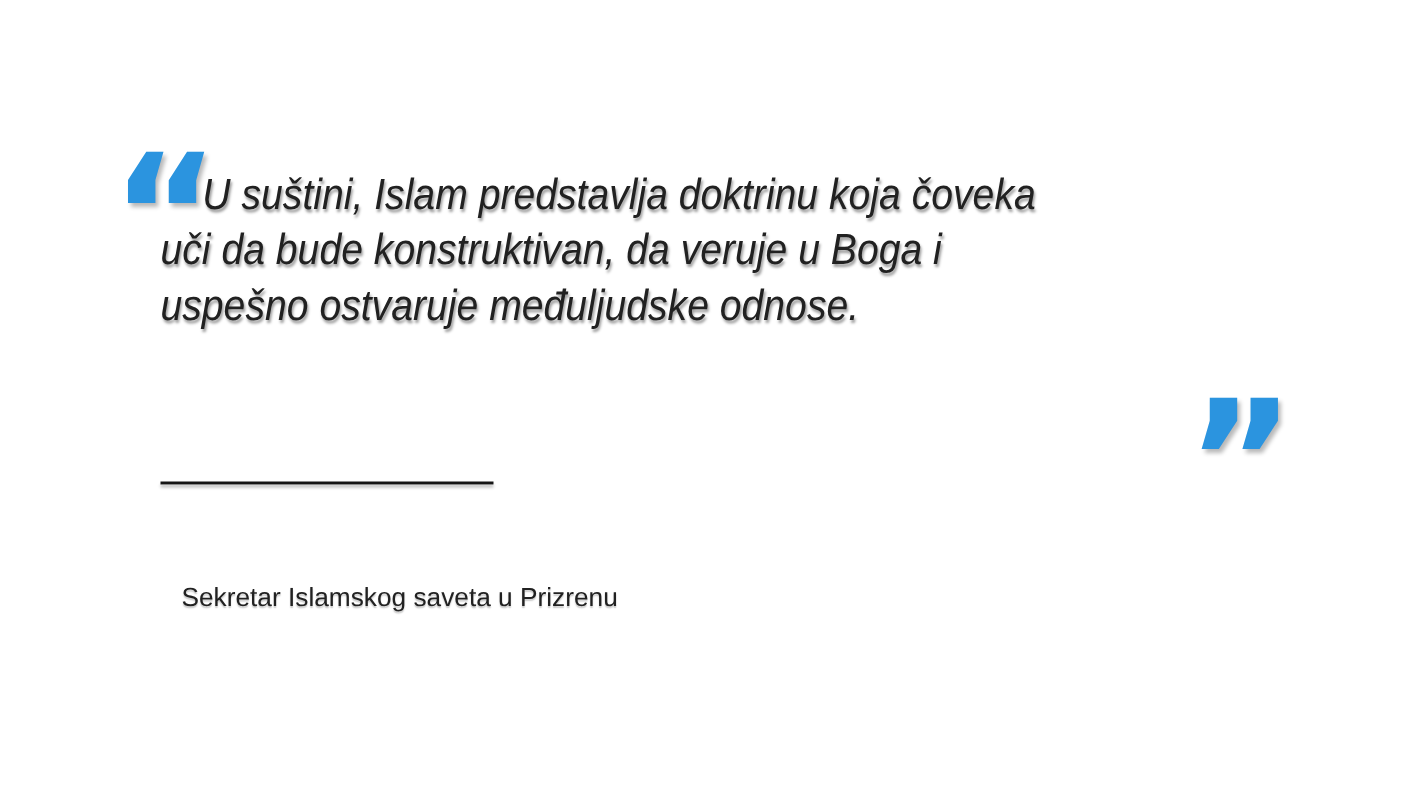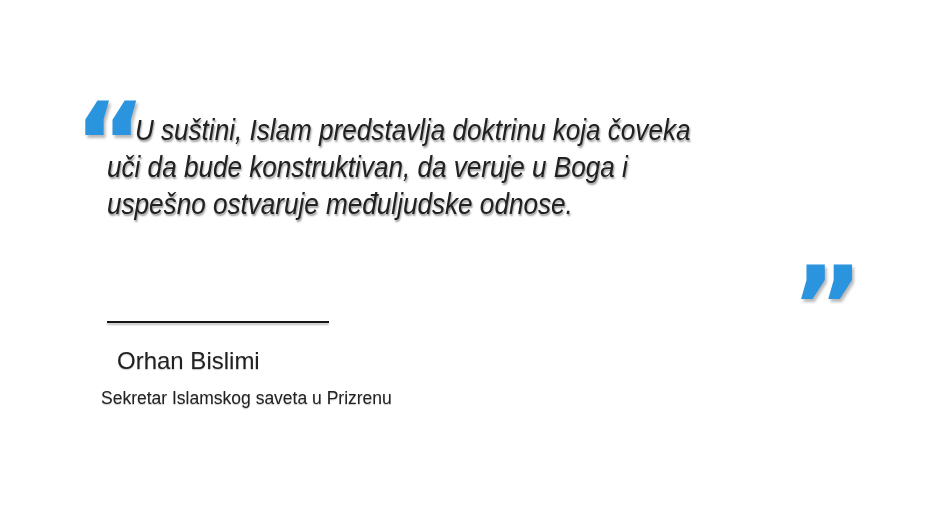--- a/index.html
+++ b/index.html
@@ -66,21 +66,21 @@
     position: absolute;
     left: 117px;
     top: 347px;
     font-size: 24px;
     line-height: 28px;
     color: var(--text-color, #212121);
     text-shadow: 0 1px 1px rgba(0,0,0,0.22);
   }
   .author-title {
     position: absolute;
-    left: 101px;
+    left: 121px;
     top: 388px;
     font-size: 17.5px;
     line-height: 21px;
     color: var(--text-color, #212121);
     text-shadow: 0 1px 1px rgba(0,0,0,0.22);
   }
 </style>
 </head>
 <body>
 
@@ -91,17 +91,16 @@
   <div class="quote-text">
     <div class="quote-line">U suštini, Islam predstavlja doktrinu koja čoveka</div>
     <div class="quote-line">uči da bude konstruktivan, da veruje u Boga i</div>
     <div class="quote-line">uspešno ostvaruje međuljudske odnose.</div>
   </div>
 
   <span class="close-quote">”</span>
 
   <div class="divider"></div>
 
-  <div class="author-name">Orhan Bislimi</div>
 
   <div class="author-title">Sekretar Islamskog saveta u Prizrenu</div>
 
 </div>
 
 </body></html>

